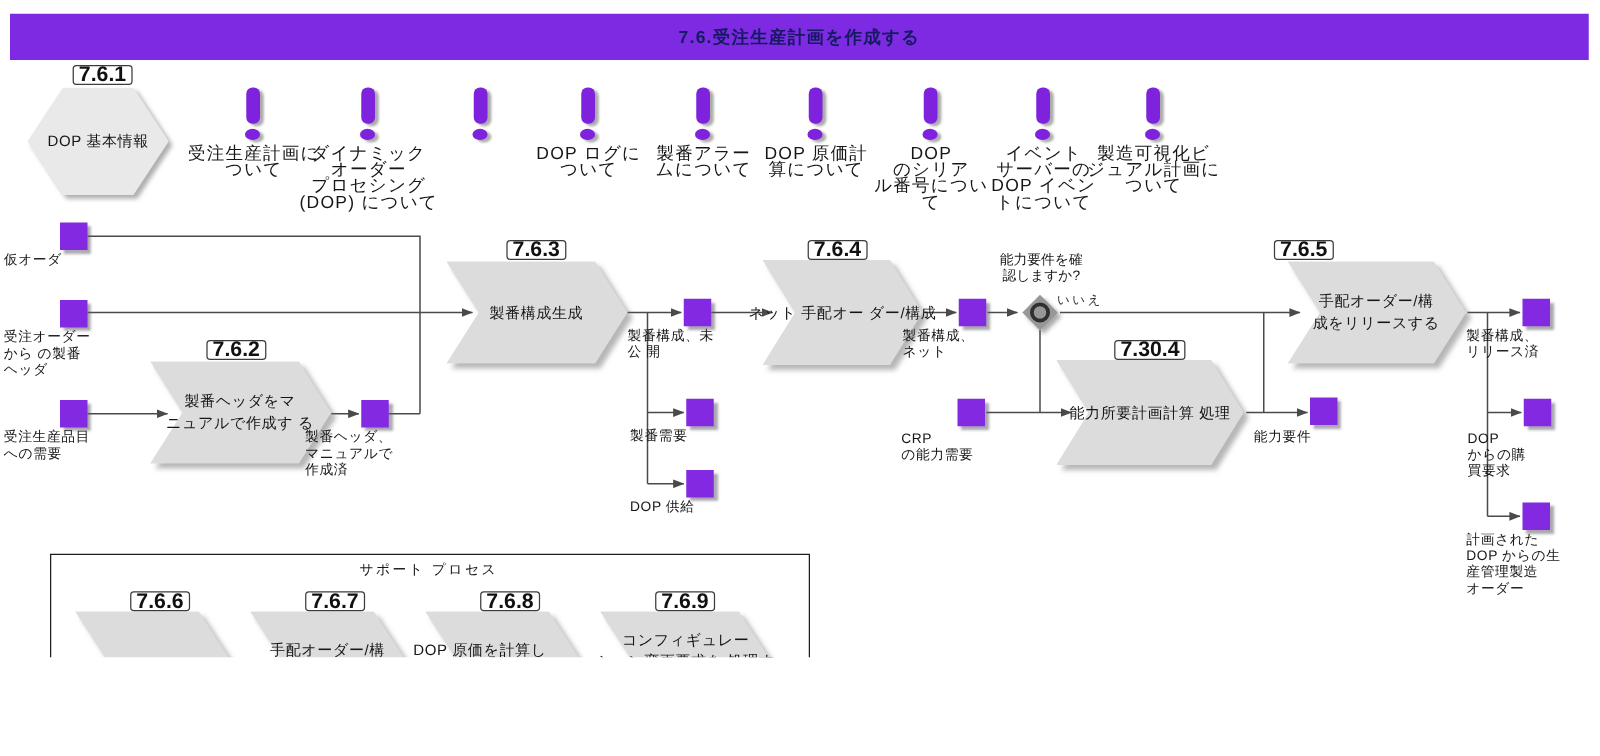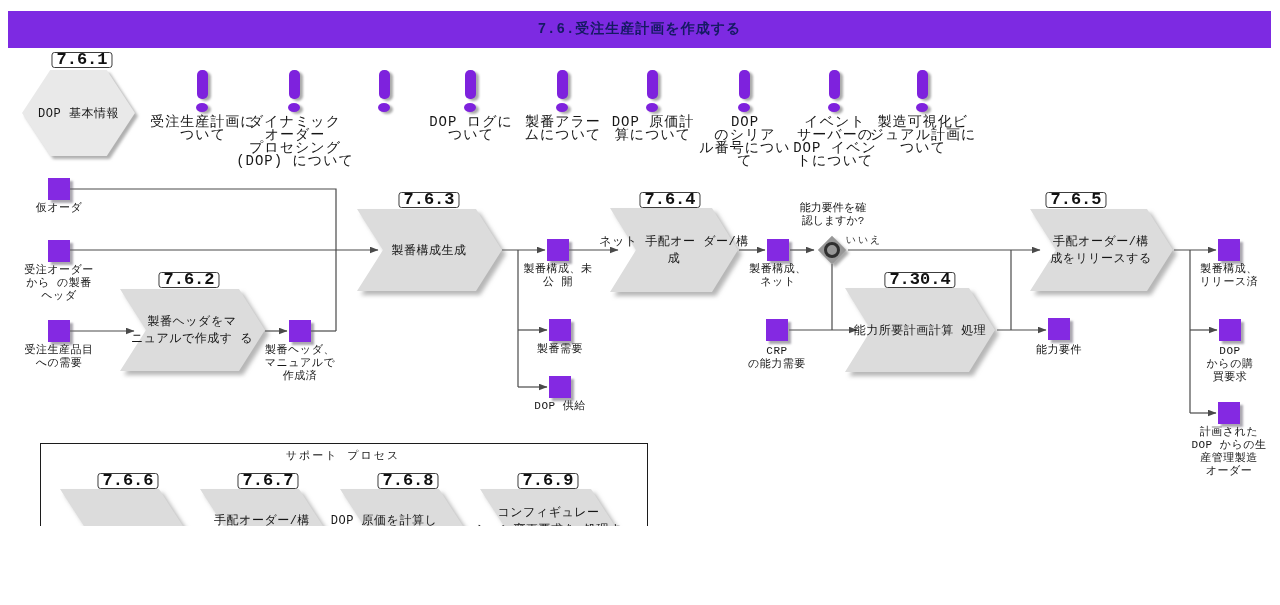--- a/index.html
+++ b/index.html
@@ -1,17 +1,17 @@
 <!DOCTYPE html>
 <html><head>
 <meta charset="utf-8">
 <style>
   html,body{margin:0;padding:0;background:#fff;}
   #stage{position:relative;width:1280px;height:526px;background:#ffffff;overflow:hidden;
-         font-family:Liberation Mono, monospace;color:#161616;}
+         font-family:Liberation Sans, sans-serif;color:#161616;}
   #lines{position:absolute;left:0;top:0;z-index:1;}
   .banner{position:absolute;left:8px;top:11px;width:1263px;height:37px;background:#7d2ae2;z-index:2;}
   .banner .t{width:100%;height:37px;line-height:37px;text-align:center;font-size:14px;font-weight:bold;
              color:#151a63;letter-spacing:1px;}
   .badge{position:absolute;z-index:4;transform:translateX(-50%);background:#fff;border:1px solid #3c3c3c;
          border-radius:3px;font-size:17px;font-weight:bold;color:#111;padding:0 4px;height:14px;line-height:14px;white-space:nowrap;}
   .hexw{position:absolute;z-index:2;filter:drop-shadow(3px 3px 1.5px rgba(110,110,110,.55));}
   .hex{width:100%;height:100%;background:#e9e9e9;
        clip-path:polygon(25% 0,75% 0,100% 50%,75% 100%,25% 100%,0 50%);}
   .hexlbl{position:absolute;z-index:3;display:flex;align-items:center;justify-content:center;
@@ -21,21 +21,21 @@
   .ndot{width:12px;height:9px;background:#7e22dd;border-radius:50%;margin-top:4px;margin-left:-1px;}
   .nlbl{position:absolute;z-index:3;transform:translateX(-50%);width:118px;text-align:center;
         font-size:14px;line-height:13px;letter-spacing:1px;white-space:pre-line;}
   .chevw{position:absolute;z-index:2;filter:drop-shadow(4px 4px 2px rgba(110,110,110,.5));}
   .chev{width:100%;height:100%;background:#dcdcdc;
         clip-path:polygon(0 0,calc(100% - 26px) 0,100% 50%,calc(100% - 26px) 100%,0 100%,26px 50%);}
   .chevlbl{position:absolute;z-index:3;display:flex;align-items:center;justify-content:center;
            text-align:center;font-size:12px;letter-spacing:.5px;white-space:pre-line;pointer-events:none;}
   .sq{position:absolute;z-index:3;width:22px;height:22px;background:#8429e2;
       box-shadow:3px 3px 2px rgba(100,95,110,.55);}
-  .sqlbl{position:absolute;z-index:3;transform:translateX(-50%);width:112px;text-align:center;
+  .sqlbl{position:absolute;z-index:3;transform:translateX(-50%);width:112px;
          font-size:11px;line-height:13px;letter-spacing:.5px;white-space:pre-line;}
   .diaw{position:absolute;left:818px;top:236px;width:28px;height:28px;z-index:3;
         filter:drop-shadow(3px 3px 1.5px rgba(110,110,110,.6));}
   .dia{width:20px;height:20px;margin:4px;background:#979797;transform:rotate(45deg);}
   .ring{position:absolute;left:824px;top:242px;width:10px;height:10px;border:3px solid #2f2f2f;
         border-radius:50%;background:#979797;z-index:4;}
   .qtext{position:absolute;z-index:3;transform:translateX(-50%);text-align:center;
          font-size:11px;line-height:13px;white-space:pre-line;}
   .noval{position:absolute;z-index:3;transform:translateX(-50%);font-size:10px;letter-spacing:2px;color:#2d2d2d;}
   .supbox{position:absolute;left:40px;top:443px;width:606px;height:149px;border:1px solid #1c1c1c;z-index:2;}
@@ -165,21 +165,21 @@
       <div class="chev"></div>
     </div>
   <div class="chevlbl" style="left:594px;top:208px;width:160px;height:84px;">ネット 手配オー ダー/構成</div>
 
   <div class="badge" style="left:920px;top:272px;">7.30.4</div>
   <div class="chevw" style="left:845px;top:288px;width:150px;height:84px;">
       <div class="chev"></div>
     </div>
   <div class="chevlbl" style="left:840px;top:288px;width:160px;height:84px;">能力所要計画計算 処理</div>
 
-  <div class="badge" style="left:1076px;top:192px;">7.6.5</div>
+  <div class="badge" style="left:1043px;top:192px;">7.6.5</div>
   <div class="chevw" style="left:1030px;top:209px;width:143px;height:82px;">
       <div class="chev"></div>
     </div>
   <div class="chevlbl" style="left:1021px;top:209px;width:160px;height:82px;">手配オーダー/構
 成をリリースする</div>
 
   <div class="sq" style="left:48px;top:178px;"></div>
   <div class="sqlbl" style="left:59px;top:202px;">仮オーダ</div>
   <div class="sq" style="left:48px;top:240px;"></div>
   <div class="sqlbl" style="left:59px;top:264px;">受注オーダー

